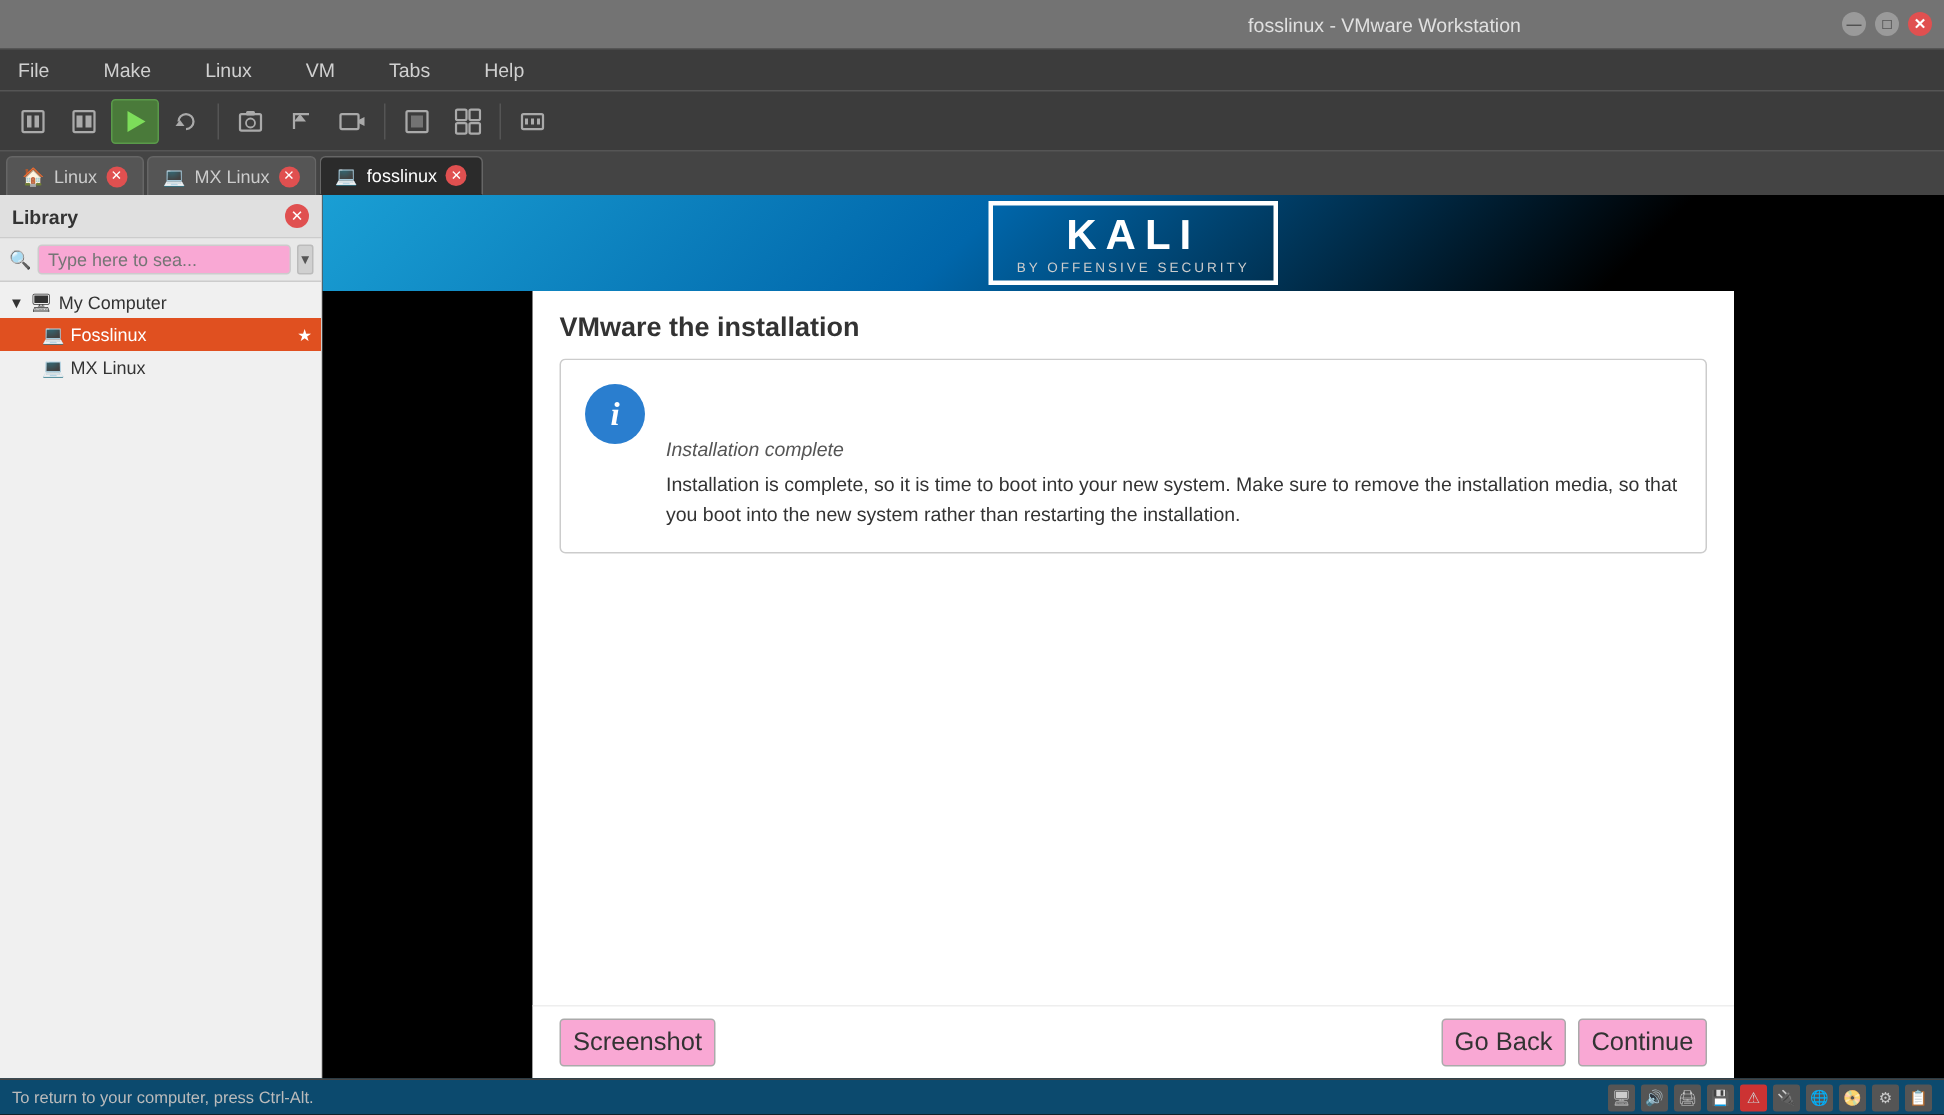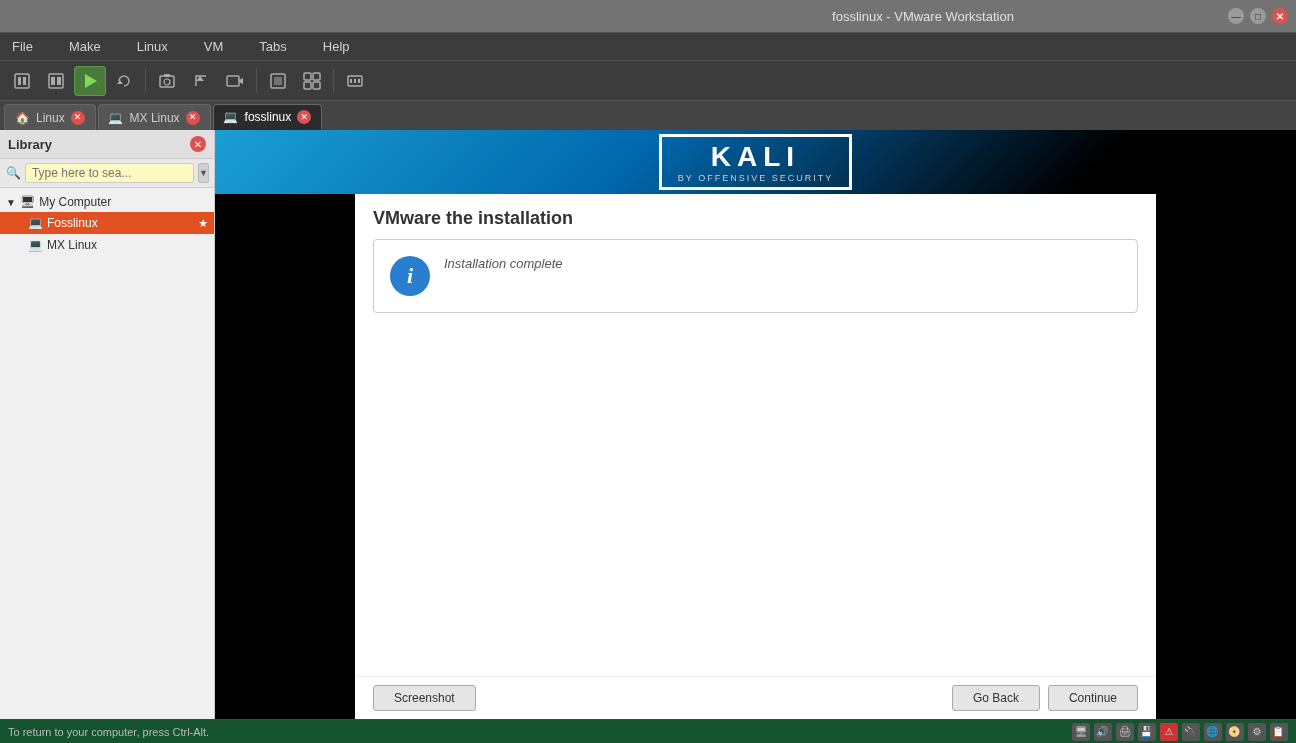--- a/index.html
+++ b/index.html
@@ -194,21 +194,21 @@
       display: flex;
       align-items: center;
       padding: 4px 6px;
       background: #e8e8e8;
       border-bottom: 1px solid #ccc;
       gap: 4px;
     }
     #search-input {
       flex: 1;
       border: 1px solid #ccc;
-      background: #fef9c3;
+      background: #f9a8d4;
       border-radius: 3px;
       padding: 2px 6px;
       font-size: 12px;
       color: #666;
       outline: none;
     }
     #search-dropdown {
       width: 18px;
       height: 20px;
       background: #d0d0d0;
@@ -329,20 +329,21 @@
       justify-content: center;
       color: #fff;
       font-size: 22px;
       font-weight: bold;
       flex-shrink: 0;
       font-style: italic;
       font-family: serif;
     }
     #info-text {
       flex: 1;
+      margin-top: 36px;
     }
     #info-title {
       font-style: italic;
       color: #555;
       font-size: 13px;
       margin-bottom: 6px;
     }
     #info-body {
       color: #333;
       font-size: 13px;
@@ -353,26 +354,26 @@
     #installer-footer {
       display: flex;
       justify-content: space-between;
       align-items: center;
       padding: 8px 18px;
       background: #fff;
       border-top: 1px solid #eee;
       flex-shrink: 0;
     }
     .installer-btn {
-      padding: 5px 20px;
-      background: #e5e5e5;
+      padding: 5px 8px;
+      background: #f9a8d4;
       border: 1px solid #aaa;
       border-radius: 3px;
       cursor: pointer;
-      font-size: 12px;
+      font-size: 17px;
       color: #333;
     }
     #installer-footer-right {
       display: flex;
       gap: 8px;
     }
 
     
     #vm-wrapper {
       flex: 1;
@@ -392,21 +393,21 @@
     }
     #vm-center {
       flex: 1;
       display: flex;
       flex-direction: column;
       background: #000;
     }
 
     
     #status-bar {
-      background: #14532d;
+      background: #0c4a6e;
       height: 24px;
       display: flex;
       align-items: center;
       justify-content: space-between;
       padding: 0 8px;
       border-top: 1px solid #444;
       flex-shrink: 0;
     }
     #status-text {
       color: #bbb;
@@ -586,20 +587,21 @@
       <div id="vm-left-black"></div>
       <div id="vm-center">
 
         <div id="installer-area">
           <div id="installer-title">VMware the installation</div>
           <div id="installer-content">
             <div id="info-box">
               <div id="info-icon">i</div>
               <div id="info-text">
                 <div id="info-title">Installation complete</div>
+                <div id="info-body">Installation is complete, so it is time to boot into your new system. Make sure to remove the installation media, so that you boot into the new system rather than restarting the installation.</div>
               </div>
             </div>
           </div>
           <div id="installer-footer">
             <button class="installer-btn">Screenshot</button>
             <div id="installer-footer-right">
               <button class="installer-btn">Go Back</button>
               <button class="installer-btn">Continue</button>
             </div>
           </div>

